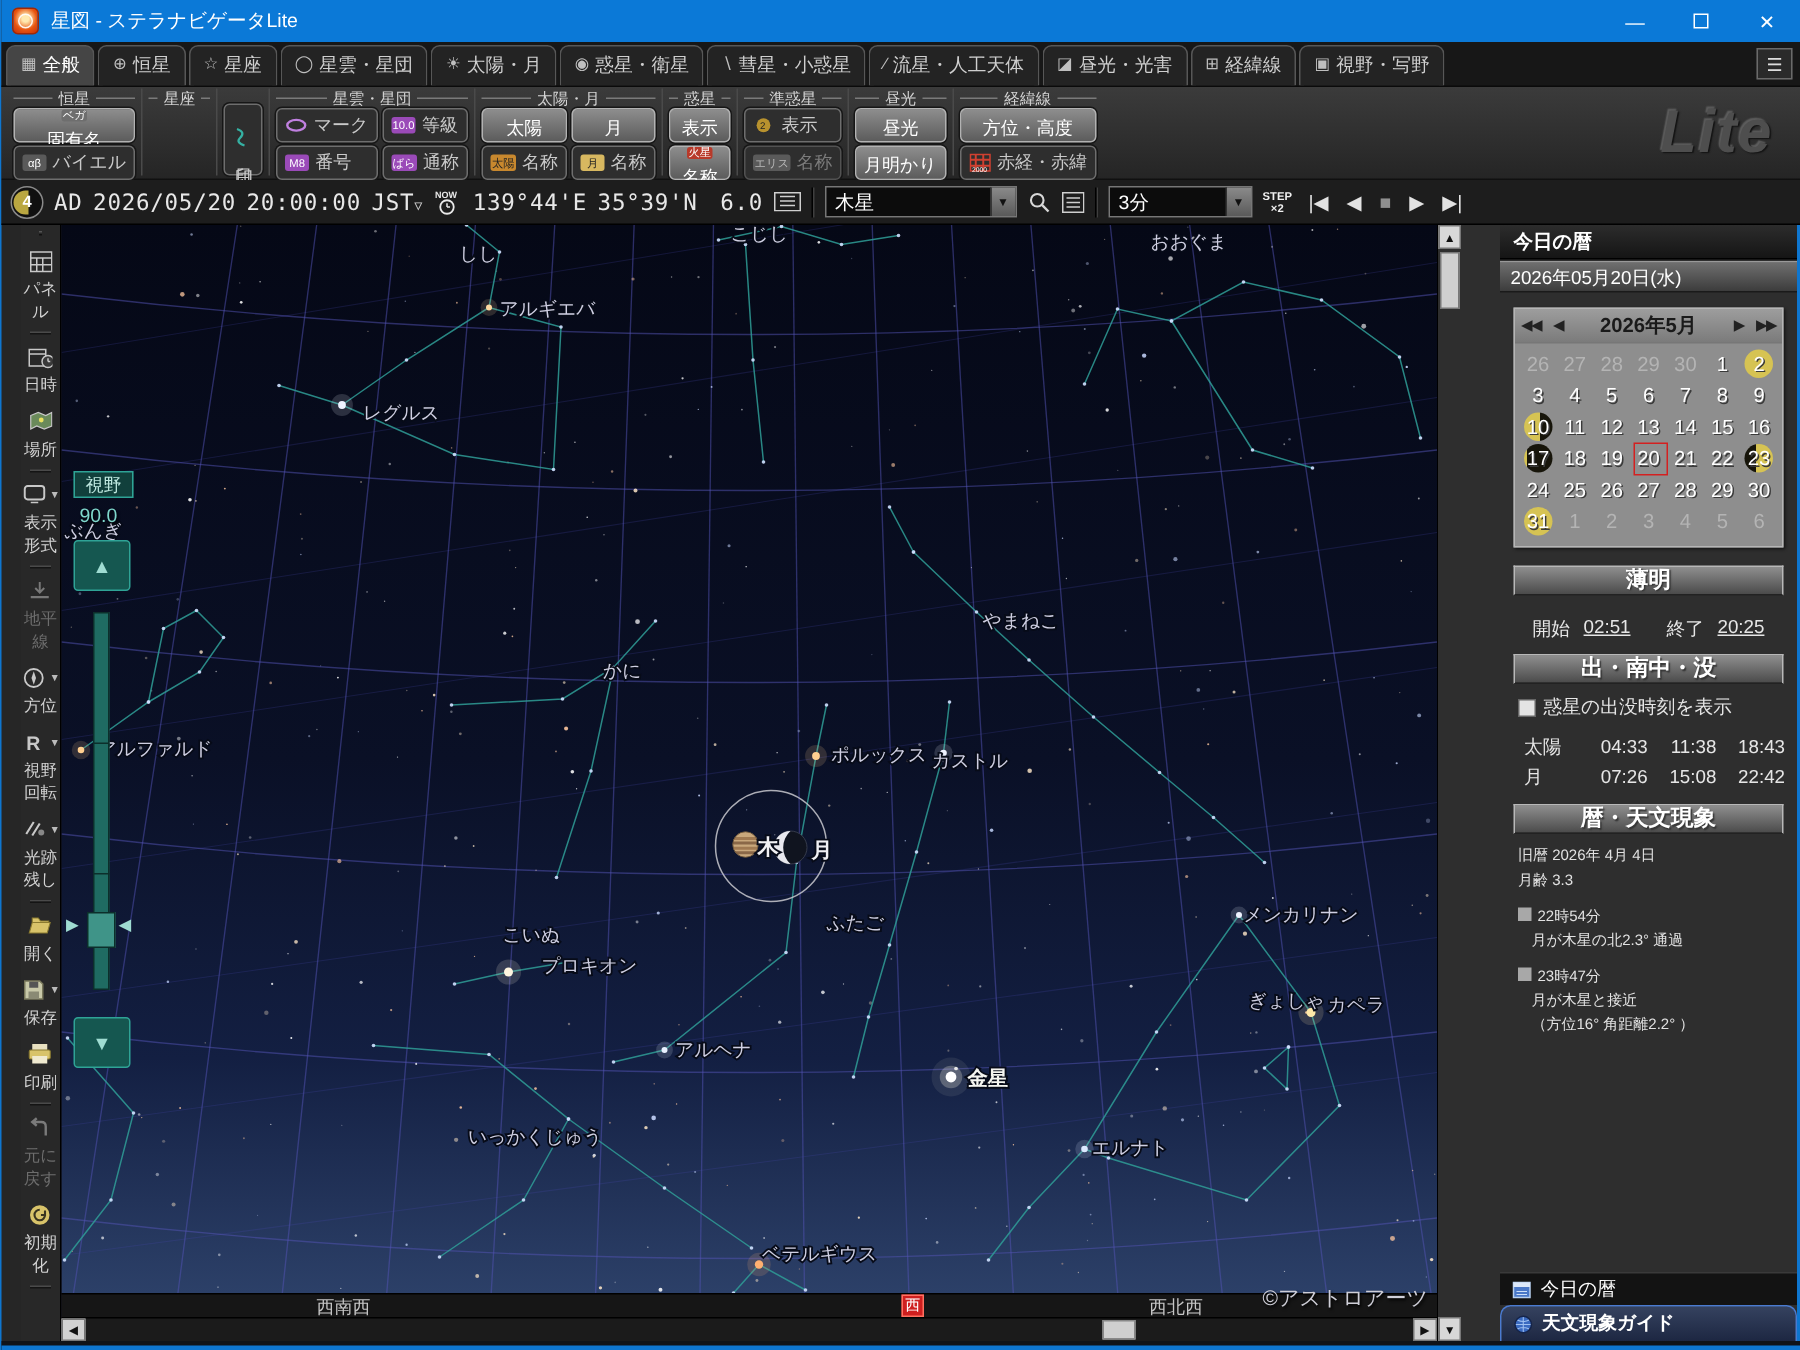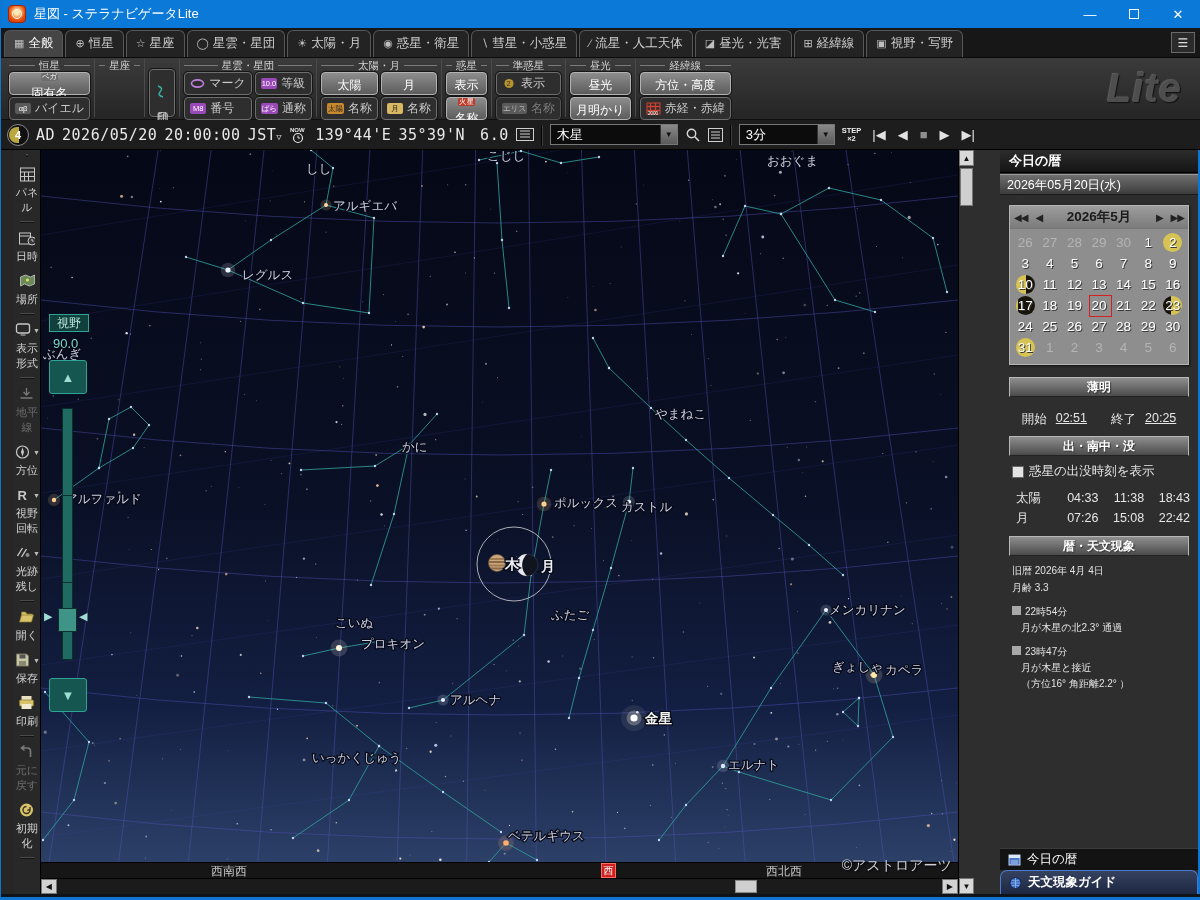--- a/index.html
+++ b/index.html
@@ -126,21 +126,21 @@
   .cal-cell.out { color:#b4b4b4; text-shadow:none; }
   .cal-cell .num { position:relative; z-index:1; }
   .cal-cell .disc { position:absolute; width:19px; height:19px; border-radius:50%; left:3px; top:1px; z-index:0; }
   .disc.full { background:#d6c353; }
   .disc.last { background:linear-gradient(90deg,#d6c353 55%,#17150a 55%); }
   .disc.new  { background:linear-gradient(90deg,#d6c353 12%,#17150a 12%); }
   .disc.first{ background:linear-gradient(90deg,#17150a 42%,#d6c353 42%); }
   .cal-cell.today::after { content:""; position:absolute; left:2px; top:0px; width:21px; height:20px; border:1.5px solid #d42020; z-index:2; }
 
   .sec { margin:8px 9px 3px; height:20px; background:linear-gradient(#8e8e8e,#4b4b4b); border:1px solid #b8b8b8; border-bottom-color:#222;
-    color:#fff; font-size:12px; font-weight:bold; text-align:center; line-height:18px; text-shadow:1px 1px 1px #333; }
+    color:#fff; font-size:15px; font-weight:bold; text-align:center; line-height:18px; text-shadow:1px 1px 1px #333; }
   .twirow { display:flex; justify-content:center; gap:9px; color:#e6e6e6; font-size:12.5px; margin-top:11px; }
   .twirow .tv { text-decoration:underline; }
   .chkrow { display:flex; align-items:center; gap:5px; margin:4px 0 2px 12px; color:#e6e6e6; font-size:12.5px; }
   .chkbox { width:12px; height:12px; background:#e4e4e4; border:1px solid #666; }
   .rstable { margin:6px 0 0 16px; color:#e6e6e6; font-size:12.5px; }
   .rsrow { display:flex; height:20px; align-items:center; }
   .rsrow .rname { width:52px; }
   .rsrow .rt { width:44px; text-align:right; margin-right:8px; }
   .phen { margin:4px 10px 0 12px; color:#e2e2e2; font-size:10px; line-height:16px; }
   .phen .cal-line { margin-bottom:1px; }

